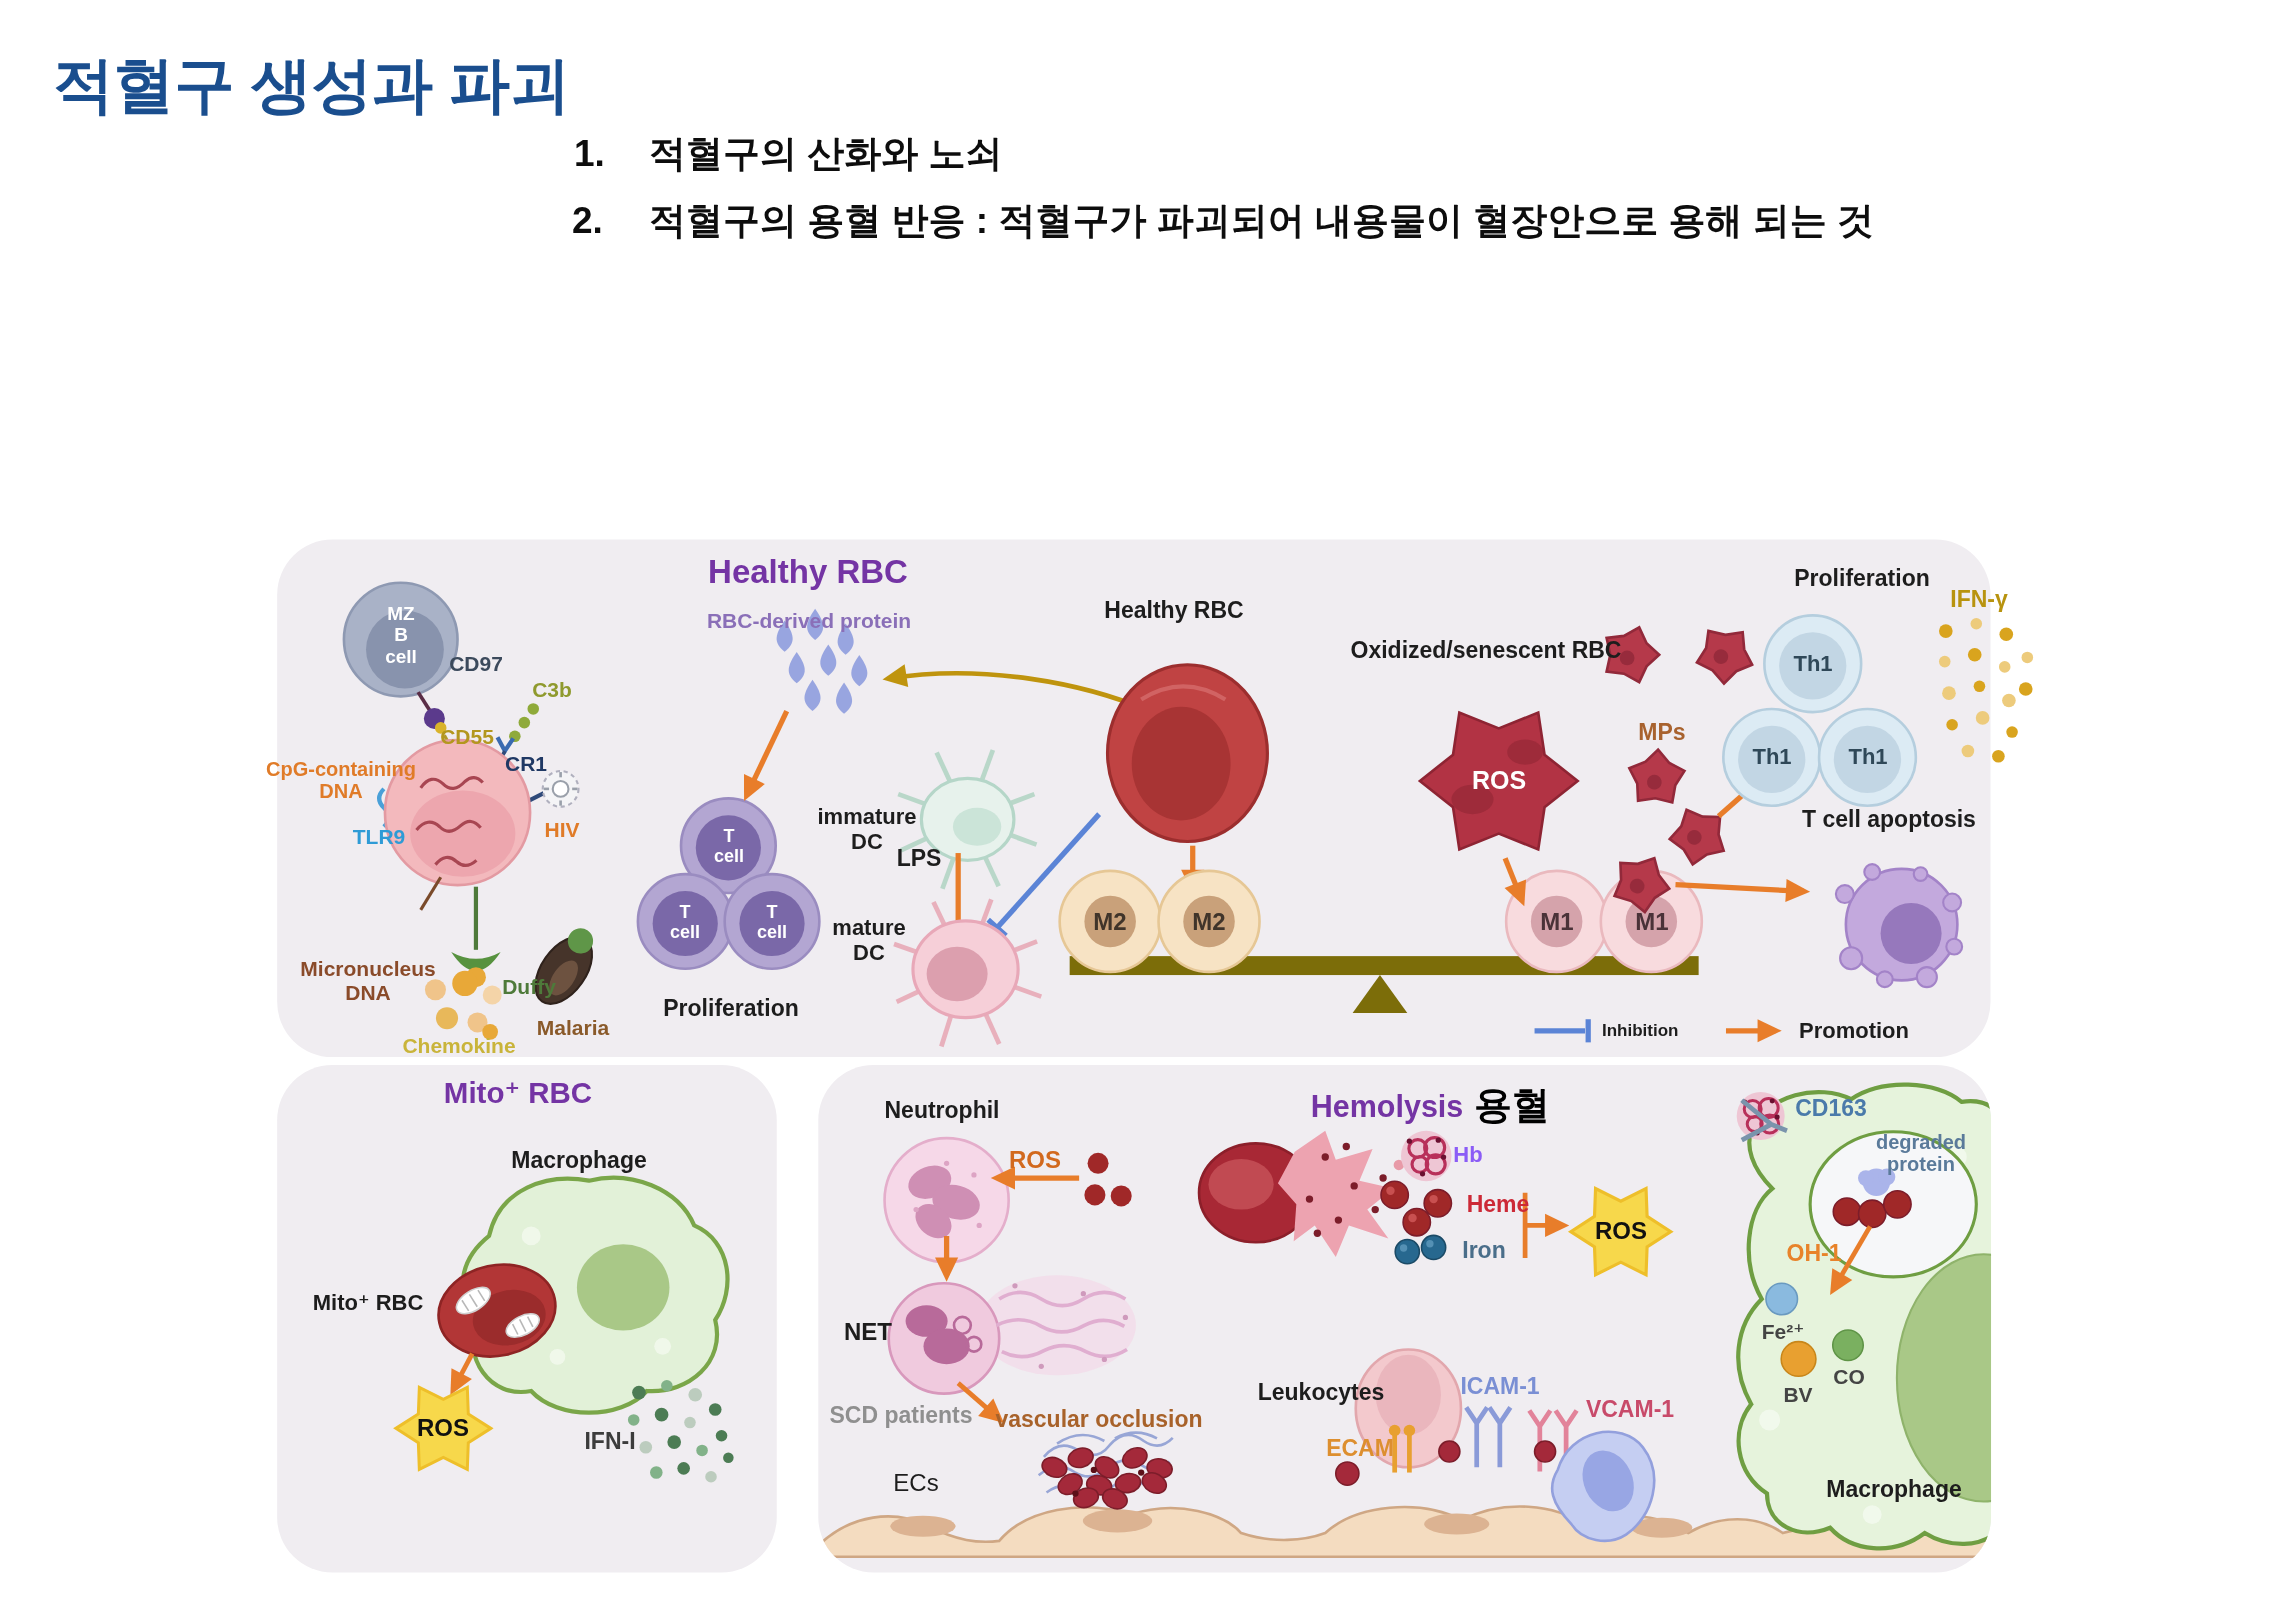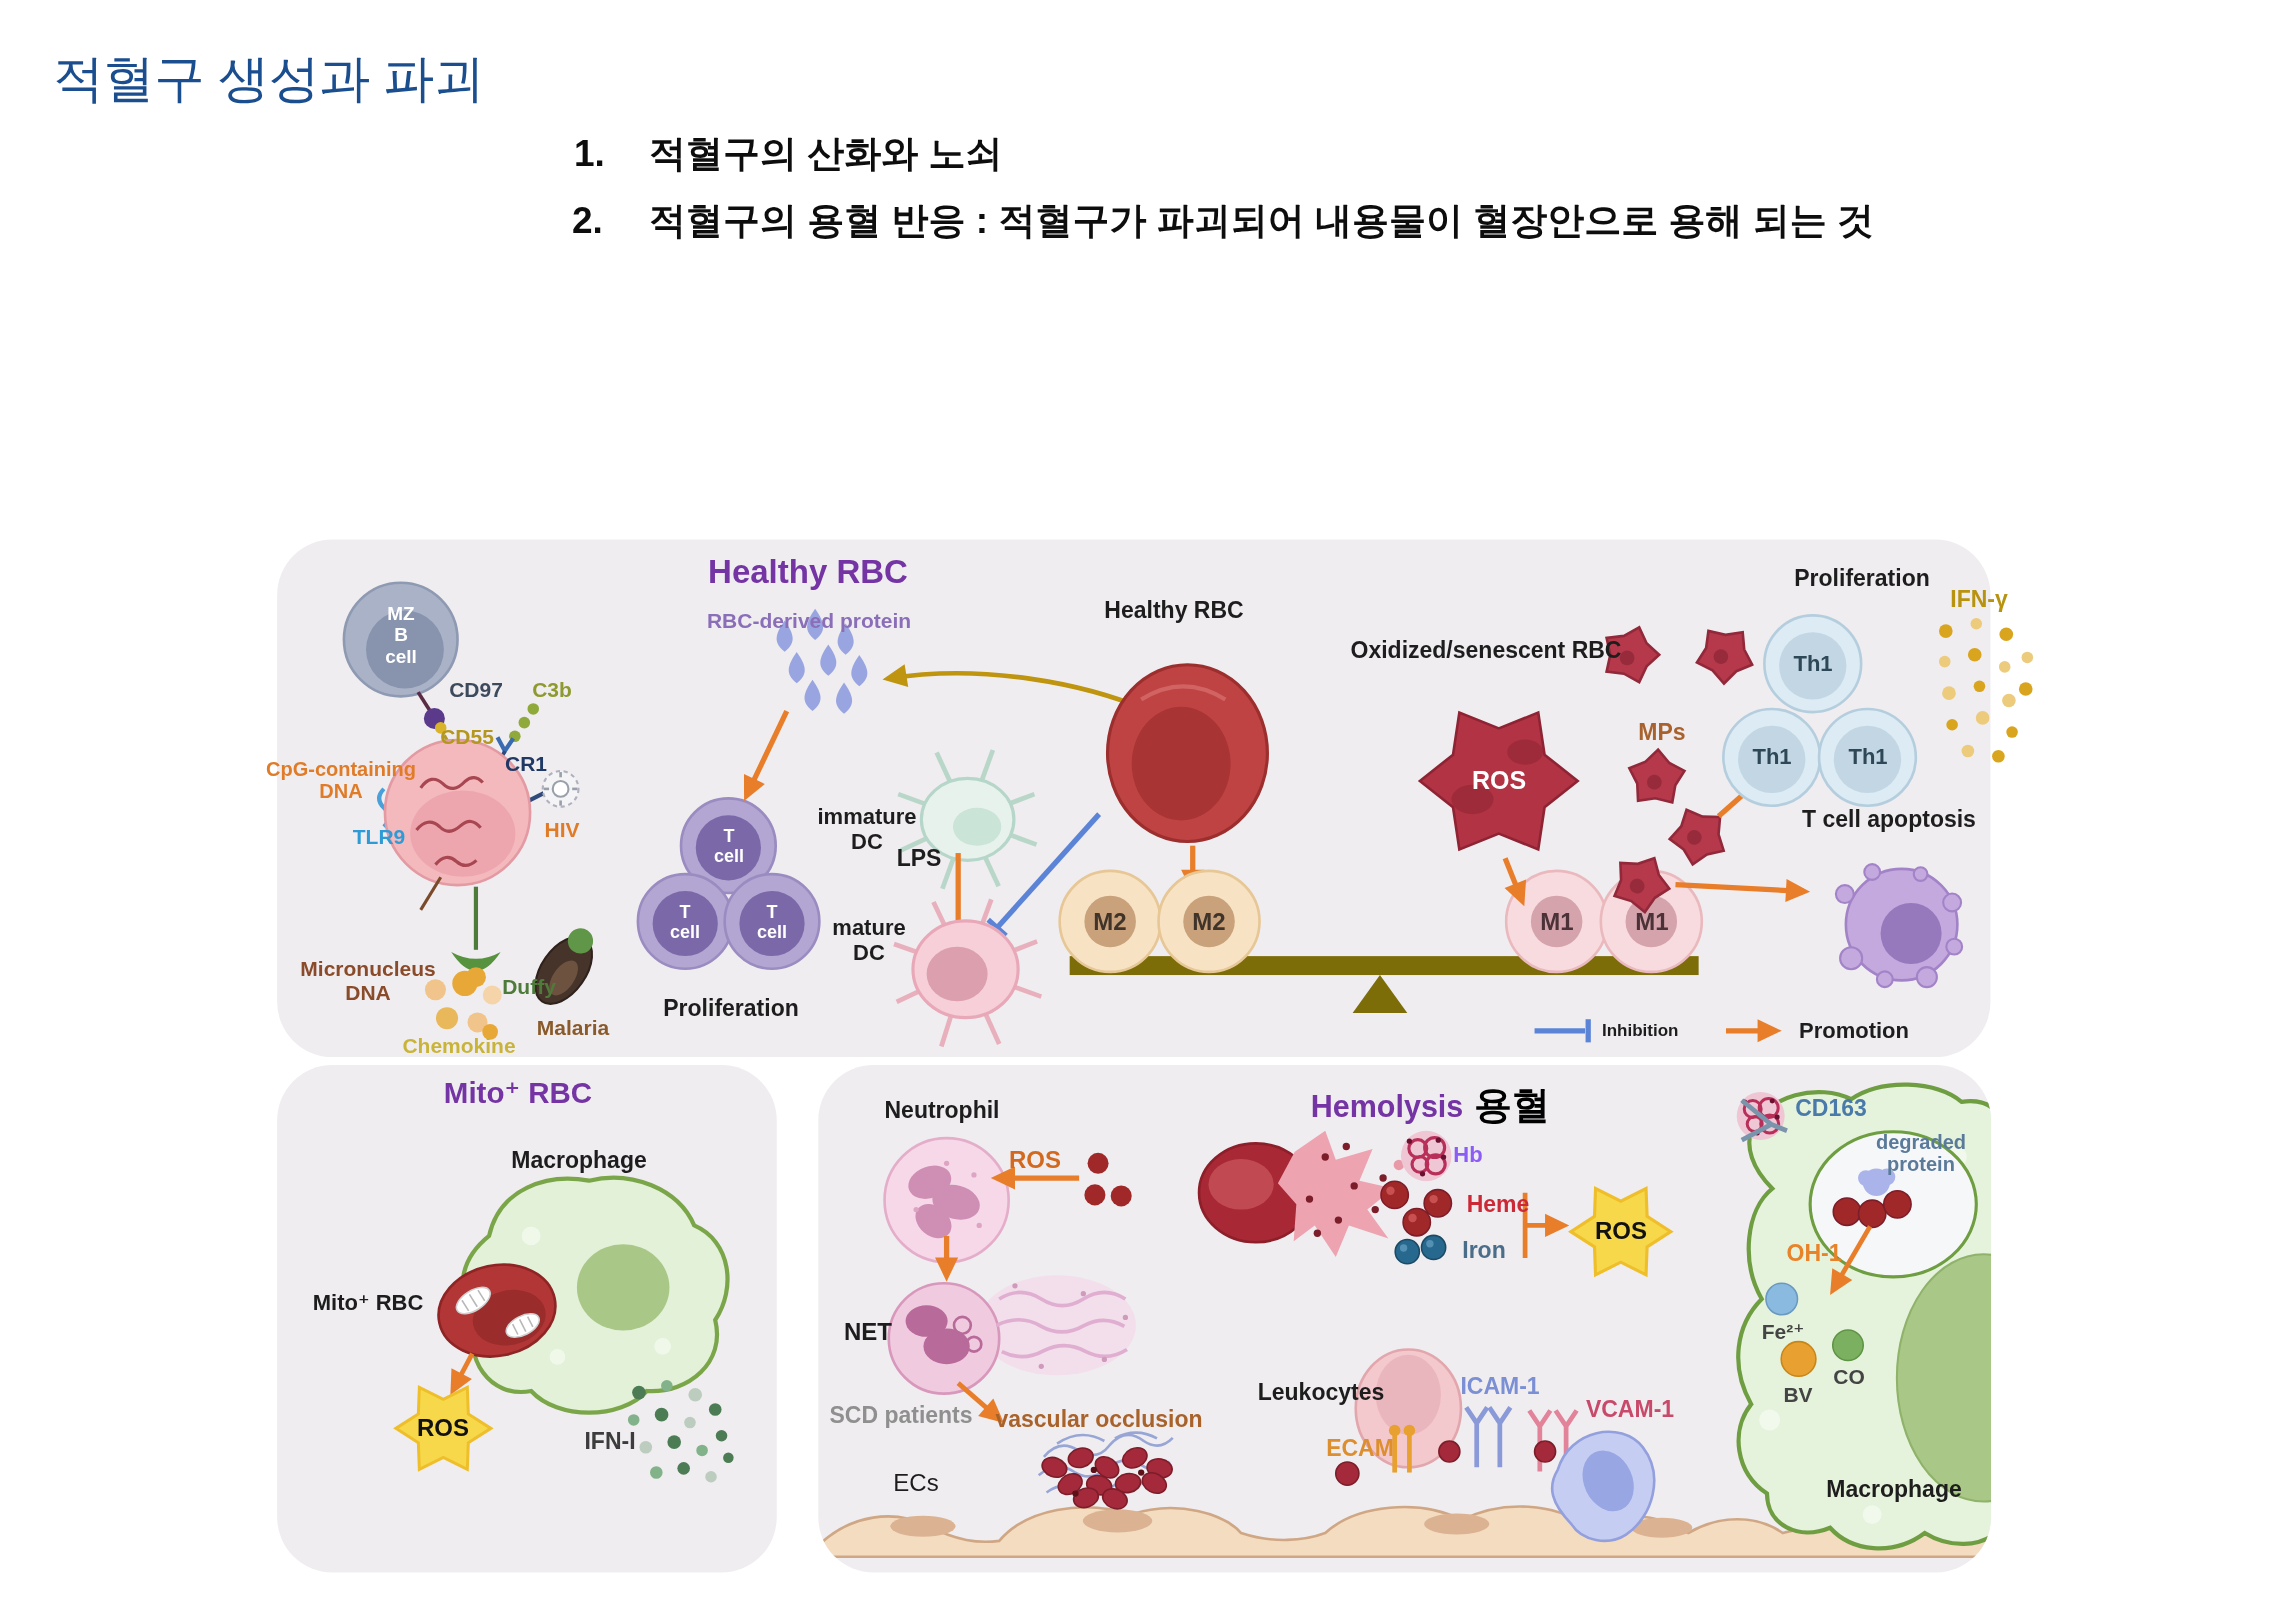--- a/index.html
+++ b/index.html
@@ -4,21 +4,21 @@
 <style>
   html,body{margin:0;padding:0;background:#ffffff;}
   body{width:2295px;height:1623px;font-family:"Liberation Sans","DejaVu Sans",sans-serif;}
   .canvas{position:relative;width:2295px;height:1623px;background:#ffffff;overflow:hidden;}
   .fig-svg{position:absolute;left:0;top:0;width:2295px;height:1623px;}
   .lbl{position:absolute;transform:translate(-50%,-50%);white-space:pre-line;text-align:center;
        font-weight:600;color:#1d1d1d;line-height:1.12;font-size:22px;}
   .lbl.la{transform:translate(0,-50%);text-align:left;}
   .ptitle{font-weight:bold;font-size:33px;color:#7434a4;}
   .ko{font-weight:700;color:#0d0d0d;font-size:37px;white-space:nowrap;}
-  .main-title{position:absolute;left:53px;top:45px;font-size:51px;font-weight:400;color:#1a4e8e;white-space:nowrap;letter-spacing:-0.5px;}
+  .main-title{position:absolute;left:53px;top:45px;font-size:61px;font-weight:700;color:#1a4e8e;white-space:nowrap;letter-spacing:-0.5px;}
 </style>
 </head>
 <body>
 
 <div class="canvas">
 
   <svg class="fig-svg" viewBox="0 0 4364 3086">
     <defs>
       <marker id="ahO" markerUnits="userSpaceOnUse" markerWidth="60" markerHeight="60" refX="40" refY="30" orient="auto">
         <path d="M6,8 L52,30 L6,52 Z" fill="#e87d2a"></path>
@@ -466,21 +466,21 @@
   <div class="lbl la ko" style="left:649px;top:221px">적혈구의 용혈 반응 : 적혈구가 파괴되어 내용물이 혈장안으로 용해 되는 것</div>
 
   <div class="lbl ptitle" style="left:808px;top:572px">Healthy RBC</div>
   <div class="lbl ptitle" style="left:518px;top:1093px;font-size:29.5px">Mito⁺ RBC</div>
   <div class="lbl ptitle" style="left:1387px;top:1106px;font-size:30.5px">Hemolysis</div>
   <div class="lbl" style="left:1512px;top:1105px;font-size:38px;font-weight:700;color:#000">용혈</div>
 
   <div class="lbl" style="left:401px;top:635px;font-size:19px;color:#ffffff">MZ
 B
 cell</div>
-  <div class="lbl" style="left:476px;top:690px;font-size:21px;color:#3c4a5c">CD97</div>
+  <div class="lbl" style="left:476px;top:664px;font-size:21px;color:#3c4a5c">CD97</div>
   <div class="lbl" style="left:552px;top:690px;font-size:21px;color:#8f9a2e">C3b</div>
   <div class="lbl" style="left:467px;top:737px;font-size:21px;color:#b3971e">CD55</div>
   <div class="lbl" style="left:526px;top:764px;font-size:21px;color:#1f3864">CR1</div>
   <div class="lbl" style="left:341px;top:780px;font-size:20px;color:#e07b28">CpG-containing
 DNA</div>
   <div class="lbl" style="left:379px;top:837px;font-size:21px;color:#2e9bd6">TLR9</div>
   <div class="lbl" style="left:562px;top:830px;font-size:21px;color:#e07b28">HIV</div>
   <div class="lbl" style="left:368px;top:981px;font-size:21px;color:#8a4b2a">Micronucleus
 DNA</div>
   <div class="lbl" style="left:529px;top:987px;font-size:21px;color:#4e7a3a">Duffy</div>

